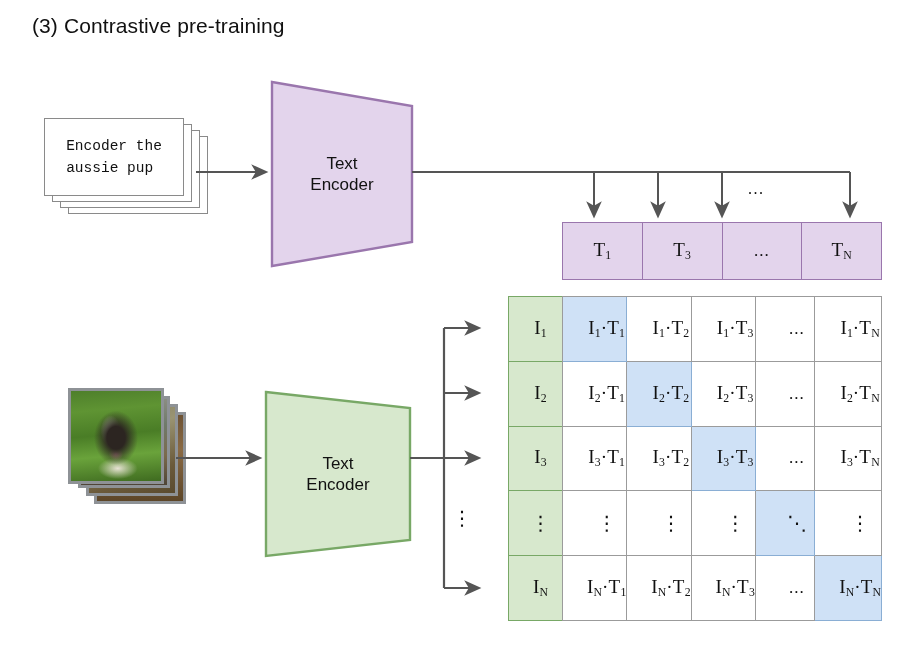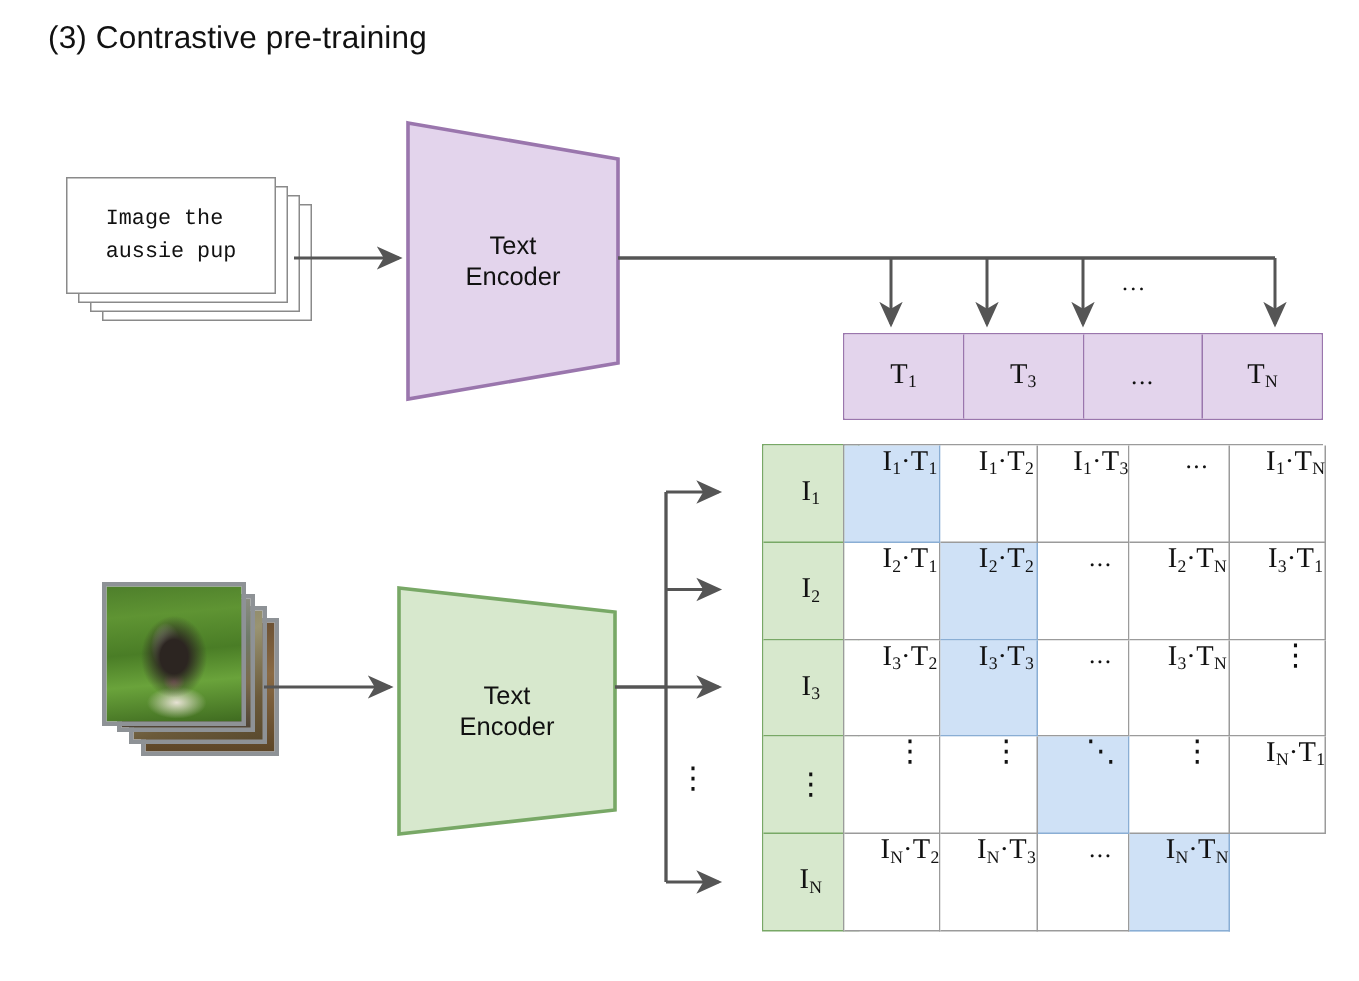--- a/index.html
+++ b/index.html
@@ -160,20 +160,21 @@
     grid-template-rows: repeat(5, 1fr);
     box-sizing: border-box;
     border-top: 1.3px solid #9b9b9b;
     border-left: 1.3px solid #9b9b9b;
   }
   #matrix .mcell {
     background: #ffffff;
     border-right: 1.3px solid #9b9b9b;
     border-bottom: 1.3px solid #9b9b9b;
     display: flex;
+    align-items: center;
     justify-content: center;
     box-sizing: border-box;
     padding-left: 24px;
   }
   #matrix .mcell.diag {
     background: #cfe1f6;
     border-right: 1.3px solid #8aaed4;
     border-bottom: 1.3px solid #8aaed4;
   }
 
@@ -228,21 +229,21 @@
 <body>
 
 <div id="stage">
 
   <div id="title">(3) Contrastive pre-training</div>
 
   <div class="card" id="card-back3"></div>
   <div class="card" id="card-back2"></div>
   <div class="card" id="card-back1"></div>
   <div class="card" id="card-front">
-    <div id="card-text">Image the
+    <div id="card-text">Encoder the
 aussie pup</div>
   </div>
 
   <div class="photo" id="photo-back3"></div>
   <div class="photo" id="photo-back2"></div>
   <div class="photo" id="photo-back1"></div>
   <div class="photo" id="photo-front"></div>
 
   <div class="encoder" id="text-encoder">
     <svg class="trap-svg" width="148" height="192" viewBox="0 0 148 192">
@@ -343,20 +344,23 @@
       <div class="mcell">
         <span class="math">I<sub>1</sub>·T<sub>N</sub></span>
       </div>
       <div class="mcell">
         <span class="math">I<sub>2</sub>·T<sub>1</sub></span>
       </div>
       <div class="mcell diag">
         <span class="math">I<sub>2</sub>·T<sub>2</sub></span>
       </div>
       <div class="mcell">
+        <span class="math">I<sub>2</sub>·T<sub>3</sub></span>
+      </div>
+      <div class="mcell">
         <span class="dots">...</span>
       </div>
       <div class="mcell">
         <span class="math">I<sub>2</sub>·T<sub>N</sub></span>
       </div>
       <div class="mcell">
         <span class="math">I<sub>3</sub>·T<sub>1</sub></span>
       </div>
       <div class="mcell">
         <span class="math">I<sub>3</sub>·T<sub>2</sub></span>

